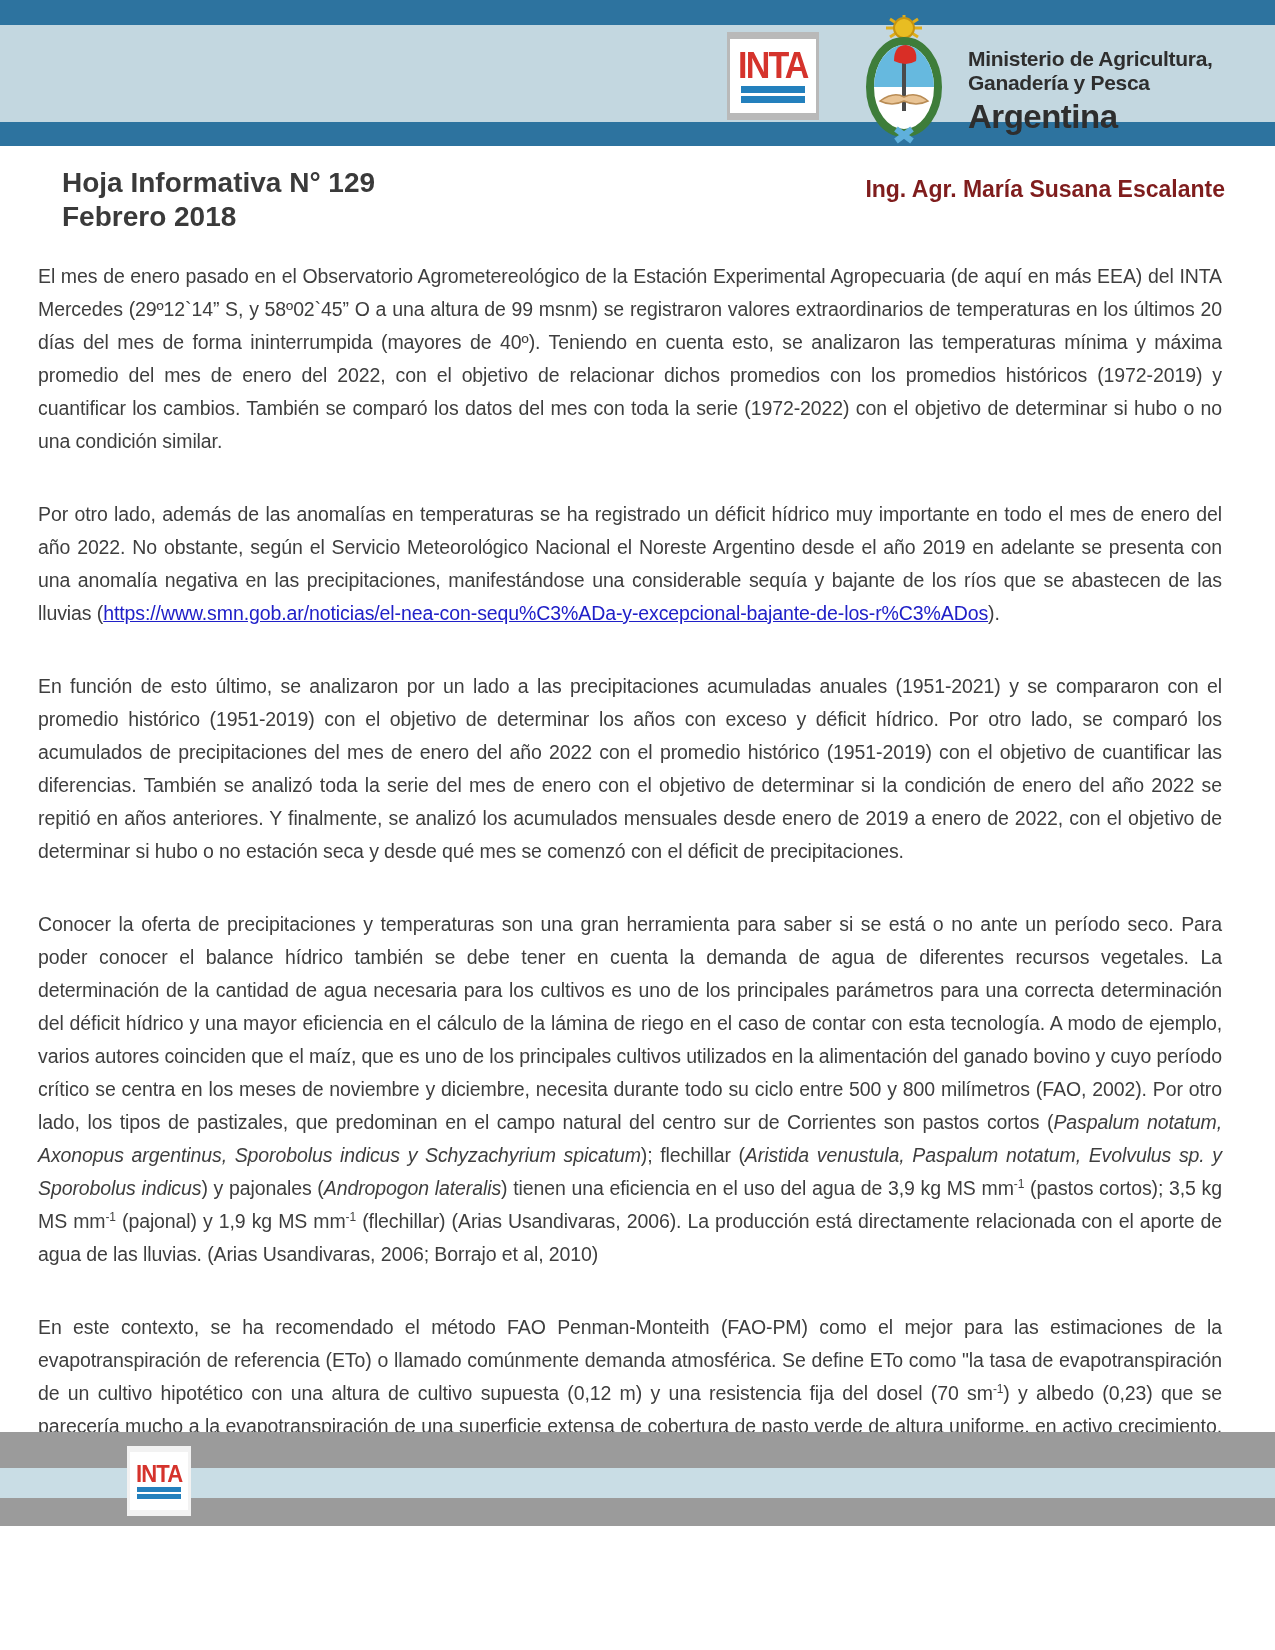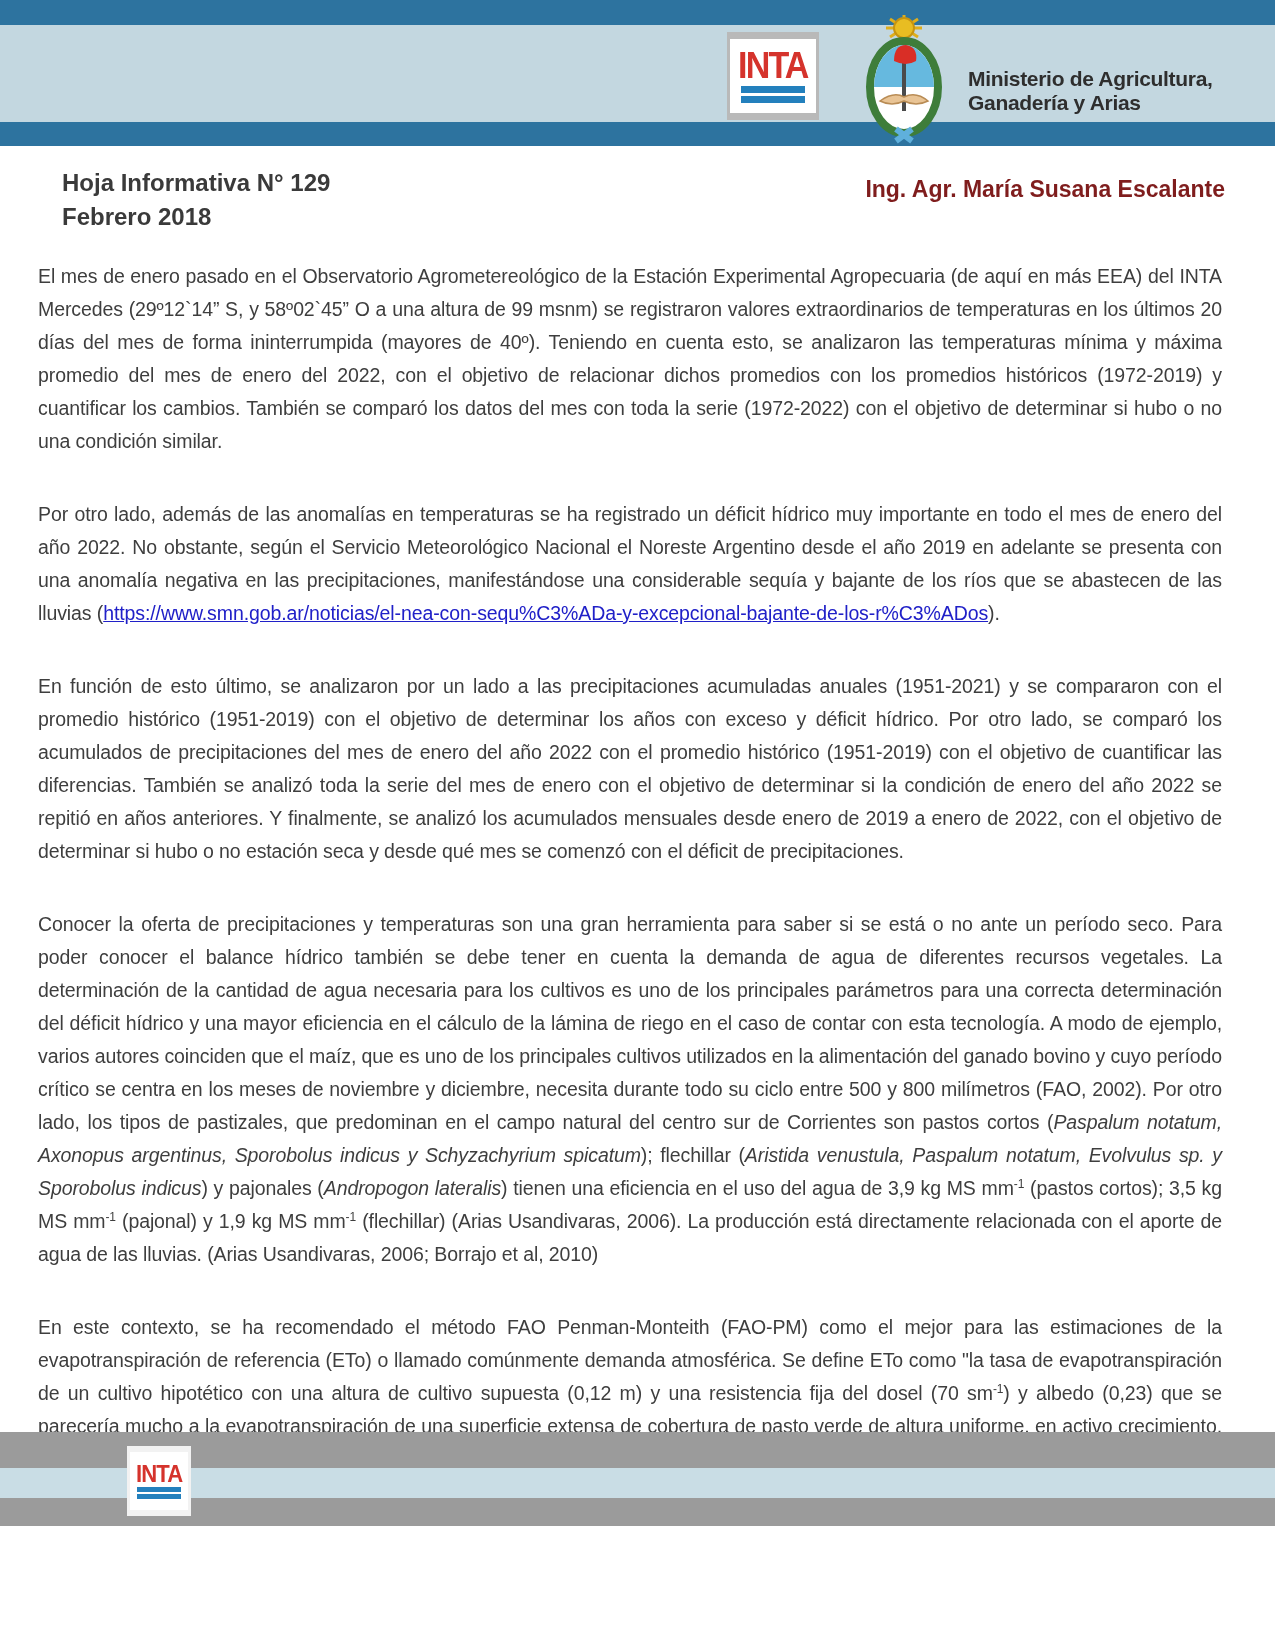--- a/index.html
+++ b/index.html
@@ -24,26 +24,26 @@
   .inta-logo-header .panel{
     width:86px;height:74px;background:#fff;display:flex;flex-direction:column;
     align-items:center;justify-content:center;gap:3px;
   }
   .inta-word{
     color:var(--inta-red);font-weight:bold;font-size:37px;line-height:34px;
     letter-spacing:-2px;transform:scaleX(.92);
   }
   .inta-stripe{width:64px;height:7px;background:var(--inta-blue);}
   .coat{position:absolute;left:852px;top:-12px;width:104px;height:132px;z-index:2;}
-  .ministry{position:absolute;left:968px;top:42px;color:var(--ministry-text);white-space:nowrap;}
+  .ministry{position:absolute;left:968px;top:22px;color:var(--ministry-text);white-space:nowrap;}
   .ministry .m-line{font-size:21px;font-weight:bold;line-height:24px;letter-spacing:-.3px;}
   .ministry .m-country{font-size:33px;font-weight:bold;line-height:38px;margin-top:3px;letter-spacing:-.5px;}
   
   .masthead{display:flex;justify-content:space-between;align-items:flex-start;margin:20px 50px 0 62px;}
-  .mast-left div{font-size:24px;font-weight:bold;line-height:34px;color:#3a3a3a;}
+  .mast-left div{font-size:28px;font-weight:bold;line-height:34px;color:#3a3a3a;}
   .mast-right{text-align:right;margin-top:8px;}
   .author-primary{font-size:23px;font-weight:bold;line-height:30px;color:#7f1d1d;}
   .author-secondary{font-size:20px;line-height:30px;color:#3e3e3e;}
   
   .doc-title{
     text-align:center;font-weight:bold;font-size:20px;letter-spacing:-.4px;
     color:#2f2f2f;margin:56px 55px 0 55px;
   }
   .doc-body{margin:26px 53px 0 38px;}
   .para{
@@ -102,21 +102,22 @@
       <rect x="50" y="46" width="4" height="52" fill="#4a4a4a"></rect>
 
       <path d="M 42 48 Q 42 32 54 32 Q 66 34 64 48 Q 54 54 42 48 Z" fill="#d92e26"></path>
 
       <path d="M 28 88 Q 42 78 52 84 Q 64 78 76 88 Q 64 94 52 88 Q 40 94 28 88 Z" fill="#e9c495" stroke="#b98c55" stroke-width="1.5"></path>
 
       <path d="M 44 116 L 60 128 M 60 116 L 44 128" stroke="#5fb0dc" stroke-width="6" fill="none"></path>
     </svg>
     <div class="ministry">
       <div class="m-line">Ministerio de Agricultura,</div>
-      <div class="m-line">Ganadería y Arias</div>
+      <div class="m-line">Ganadería y Pesca</div>
+      <div class="m-country">Argentina</div>
     </div>
   </div>
   <div class="botbar"></div>
 
   <div class="masthead">
     <div class="mast-left">
       <div>Hoja Informativa N° 129</div>
       <div>Febrero 2018</div>
     </div>
     <div class="mast-right">

